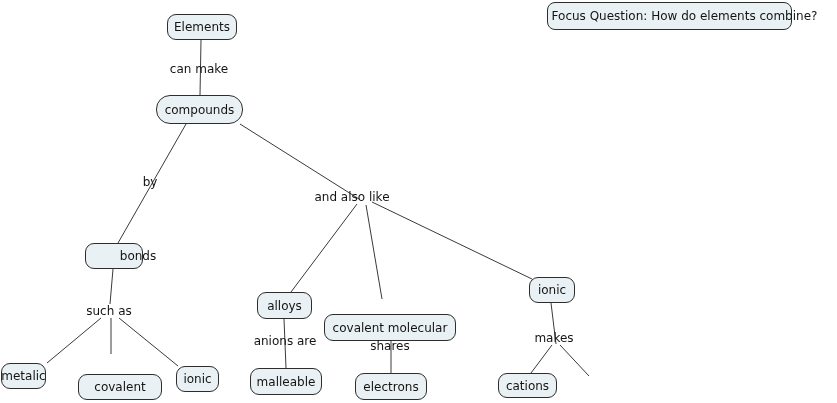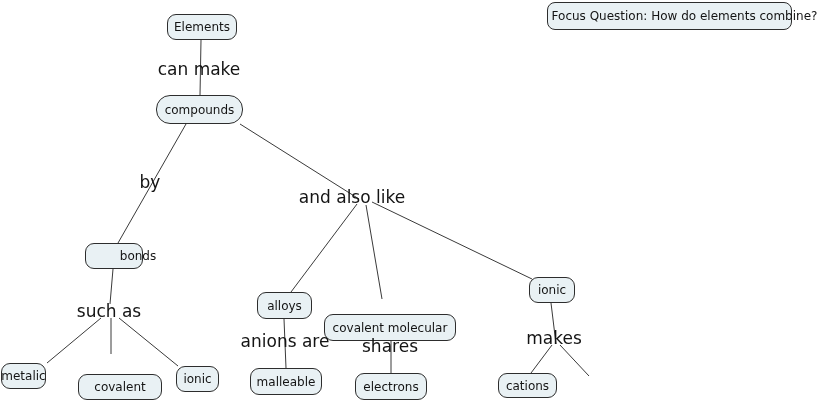--- a/index.html
+++ b/index.html
@@ -26,21 +26,21 @@
     border: 1px solid var(--node-border, #2d2d2d);
     border-radius: 9px;
     font-size: 12px;
     color: var(--text-color, #111111);
     white-space: nowrap;
     cursor: default;
   }
   .link-label {
     position: absolute;
     transform: translate(-50%, -50%);
-    font-size: 17px;
+    font-size: 12px;
     color: var(--text-color, #111111);
     white-space: nowrap;
     line-height: 1;
     cursor: default;
   }
   .focus-box {
     border-radius: 8px;
   }
 </style>
 </head>

